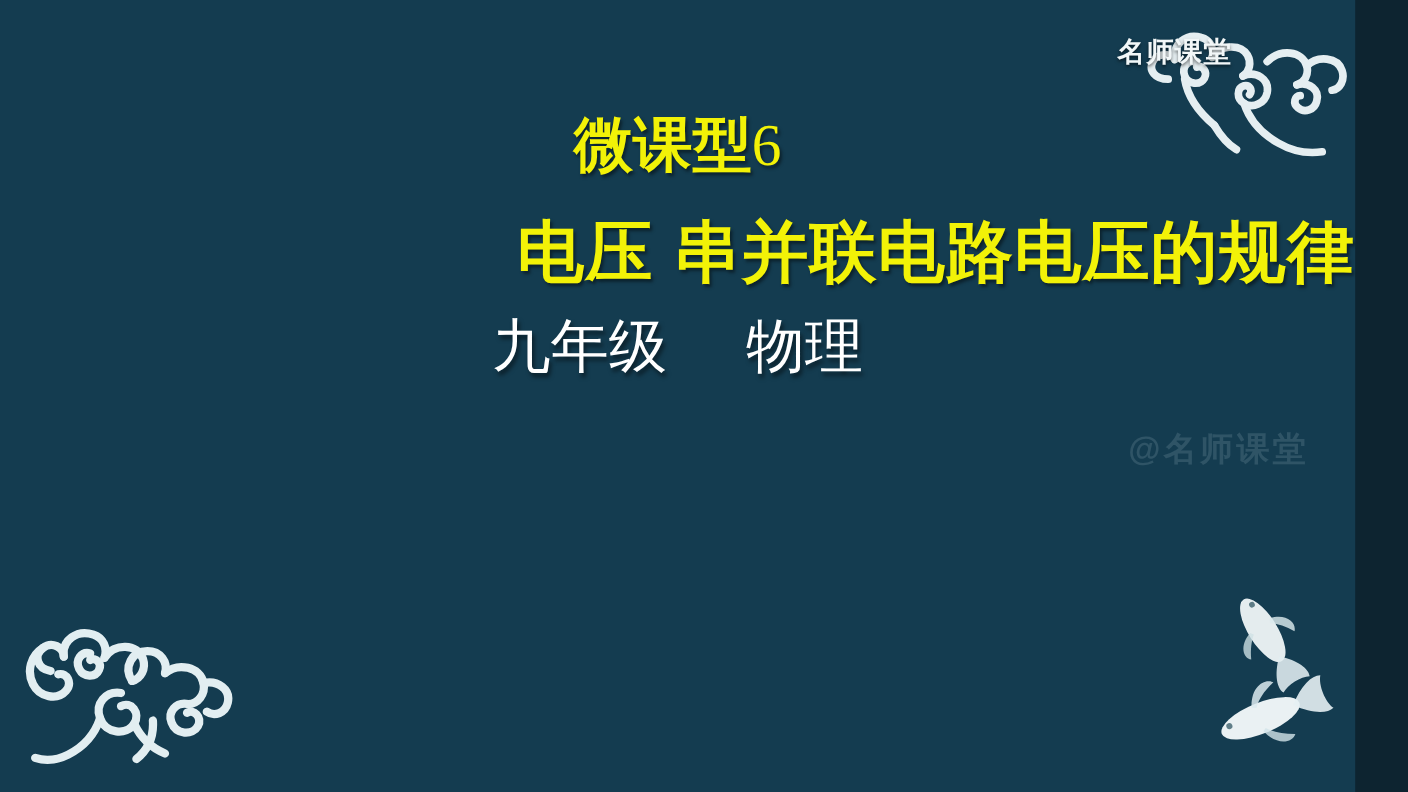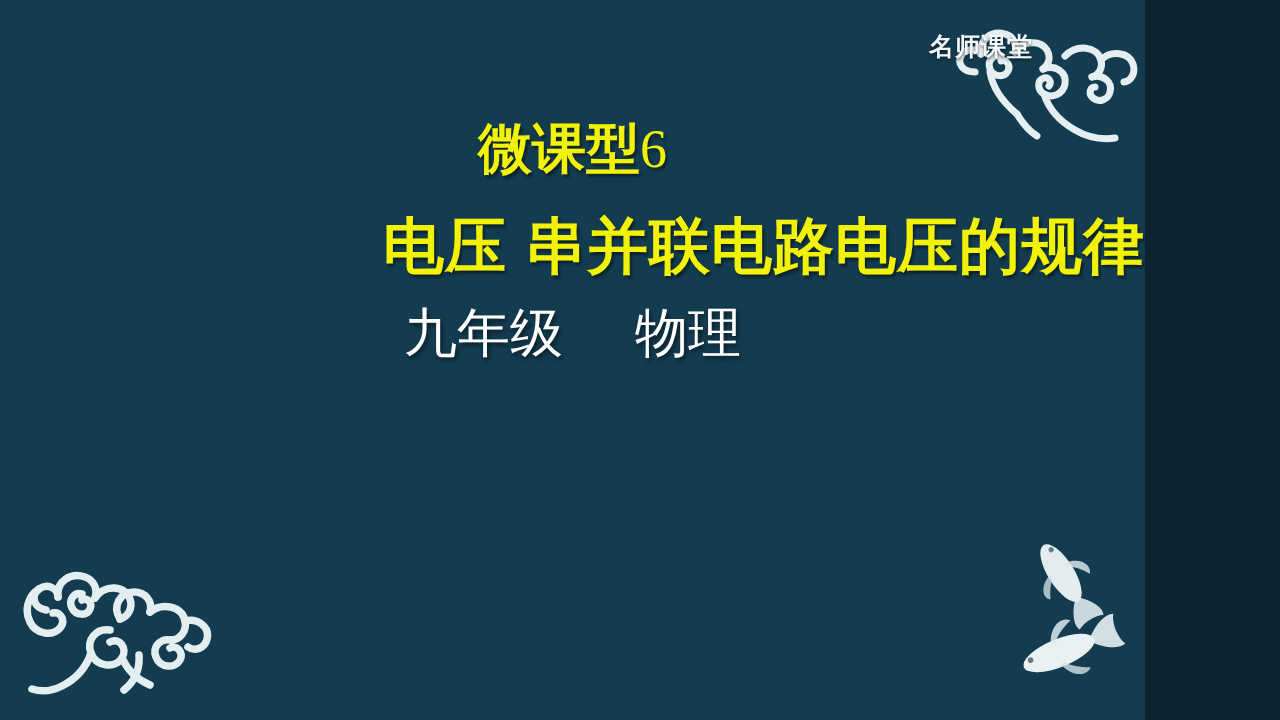--- a/index.html
+++ b/index.html
@@ -3,21 +3,21 @@
 <meta charset="utf-8">
 <title>微课型6 电压 串并联电路电压的规律</title>
 <style>
   html, body {
     margin: 0;
     padding: 0;
     background: #0d2430;
   }
   #slide {
     position: relative;
-    width: 1145px;
+    width: 1232px;
     height: 720px;
     overflow: hidden;
     background: #143c50;
     font-family: "Liberation Sans", "DejaVu Sans", sans-serif;
     user-select: none;
   }
 
   
   .deco {
     position: absolute;
@@ -70,21 +70,20 @@
   }
 
   
   #title-block {
     position: absolute;
     top: 104px;
     left: 0;
     width: 100%;
     text-align: center;
     z-index: 5;
-    margin-top: 16px;
   }
   #course-label {
     font-size: 54px;
     font-weight: bold;
     color: #f2f207;
     line-height: 1.06;
     text-shadow: 2px 3px 3px rgba(0,0,0,0.45);
     white-space: nowrap;
   }
   #course-label .seq-num {
@@ -131,20 +130,21 @@
       <path d="M187 83 C198 80 208 88 205 98 C203 106 194 109 188 104 C183 100 185 93 190 93"></path>
       <path d="M196 66 C206 56 224 58 228 70 C231 79 226 87 219 88"></path>
       <path d="M85 78 C88 96 100 110 112 120"></path>
       <path d="M139 100 C144 116 156 128 170 136 C182 143 196 146 210 144"></path>
       <path d="M112 120 C118 130 124 137 132 142"></path>
     </g>
   </svg>
 
   <div id="brand-text">名师课堂</div>
 
+  <div id="watermark">@名师课堂</div>
 
   <div id="title-block">
 
     <div id="course-label">
       <span>微课型</span><span class="seq-num">6</span>
     </div>
 
     <div id="lesson-title">电压  串并联电路电压的规律</div>
 
     <div id="meta-row">

